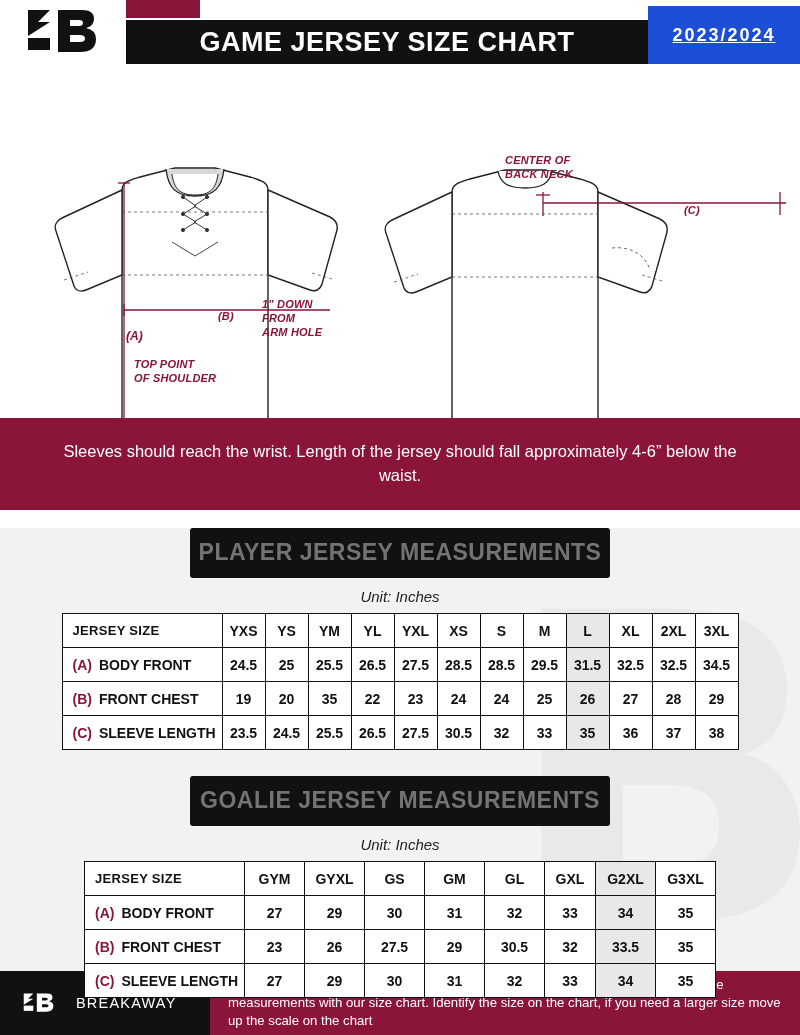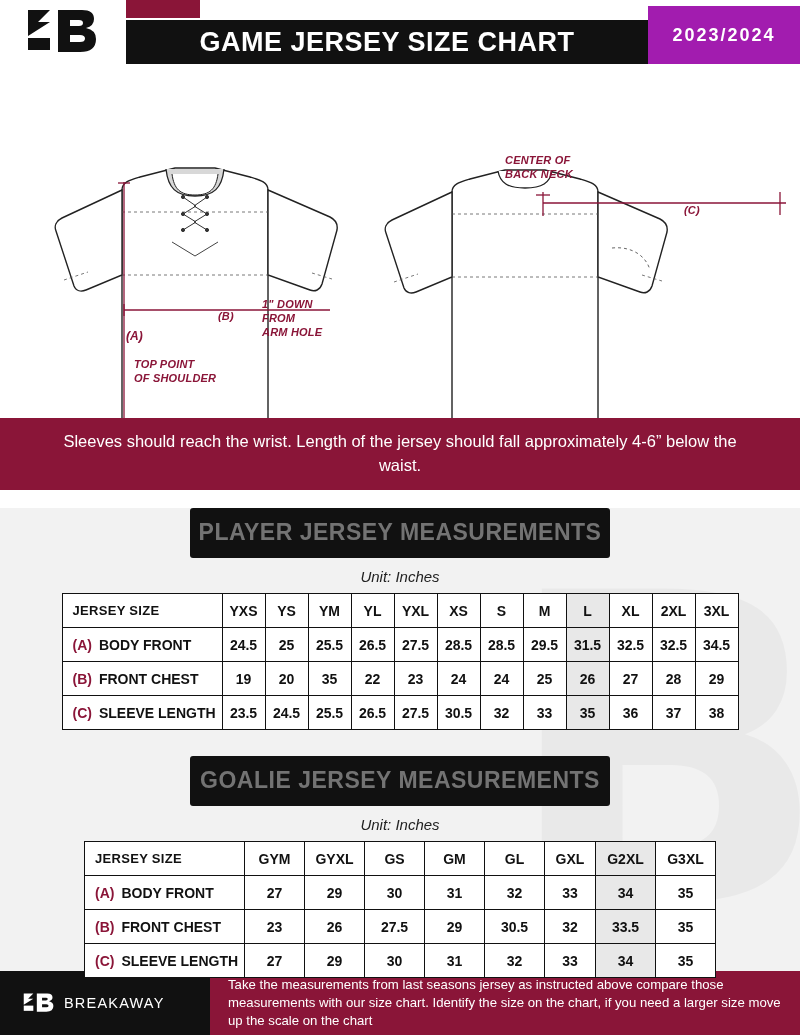--- a/index.html
+++ b/index.html
@@ -52,25 +52,25 @@
   }
   .title-bar h1 {
     font-size: 27px;
     font-weight: bold;
     letter-spacing: 0.5px;
     text-transform: uppercase;
     font-family: "Liberation Sans", sans-serif;
   }
   .season-box {
     width: 152px;
-    background: #a21caf;
+    background: #1d4ed8;
     color: #fff;
     display: flex; align-items: center; justify-content: center;
     font-size: 18px; font-weight: bold; letter-spacing: 2px;
-    margin-top: 6px; margin-bottom: 6px;
+    margin-top: 6px; margin-bottom: 6px; text-decoration: underline;
   }
 
   
   .illustration {
     position: relative;
     height: 348px;
     background: #fff;
   }
   .illu-label {
     position: absolute;
@@ -83,21 +83,21 @@
   }
 
   
   .note {
     background: #8a1538;
     color: #fff;
     text-align: center;
     padding: 16px 60px;
     font-size: 16.5px;
     line-height: 1.45;
-    height: 72px;
+    height: 92px;
     display: flex; align-items: center; justify-content: center;
   }
 
   
   .body-area {
     background: #f2f2f2;
     position: relative;
     padding-bottom: 4px;
   }
   .watermark {
@@ -175,21 +175,21 @@
   
   .footer {
     display: flex;
     height: 64px;
     position: absolute;
     bottom: 0; left: 0; right: 0;
   }
   .footer-logo {
     width: 210px;
     background: #111;
-    display: flex; align-items: center; gap: 8px;
+    display: flex; align-items: center; gap: 20px;
     padding-left: 22px;
   }
   .footer-logo .word {
     color: #fff; font-size: 14.5px; letter-spacing: 1.2px; font-weight: normal;
   }
   .footer-text {
     flex: 1;
     background: #8a1538;
     color: #fff;
     font-size: 13.2px;

